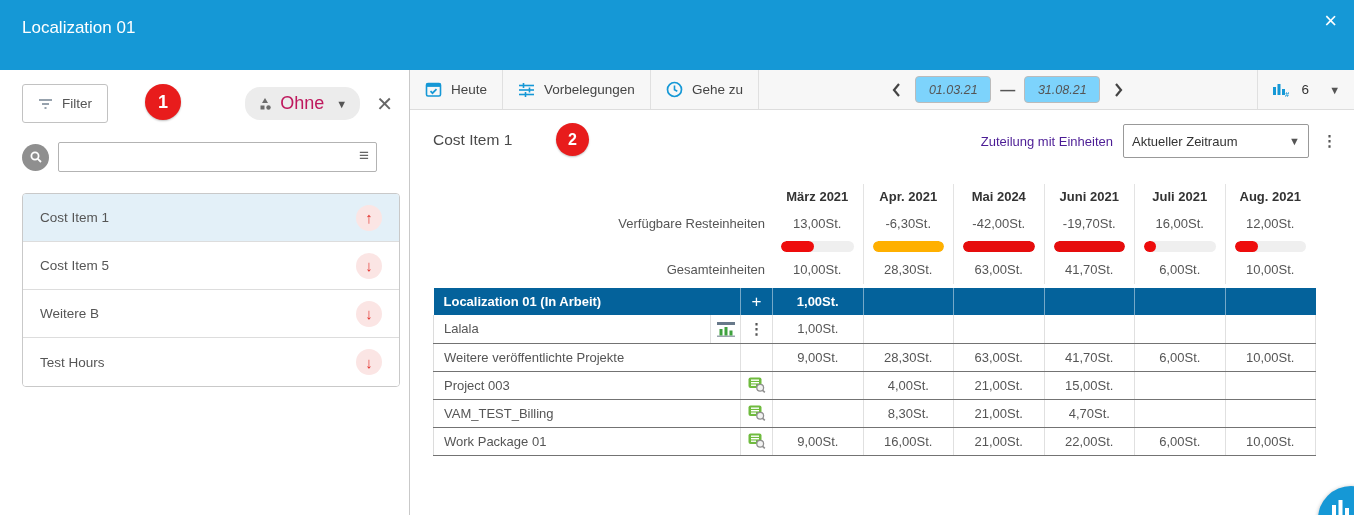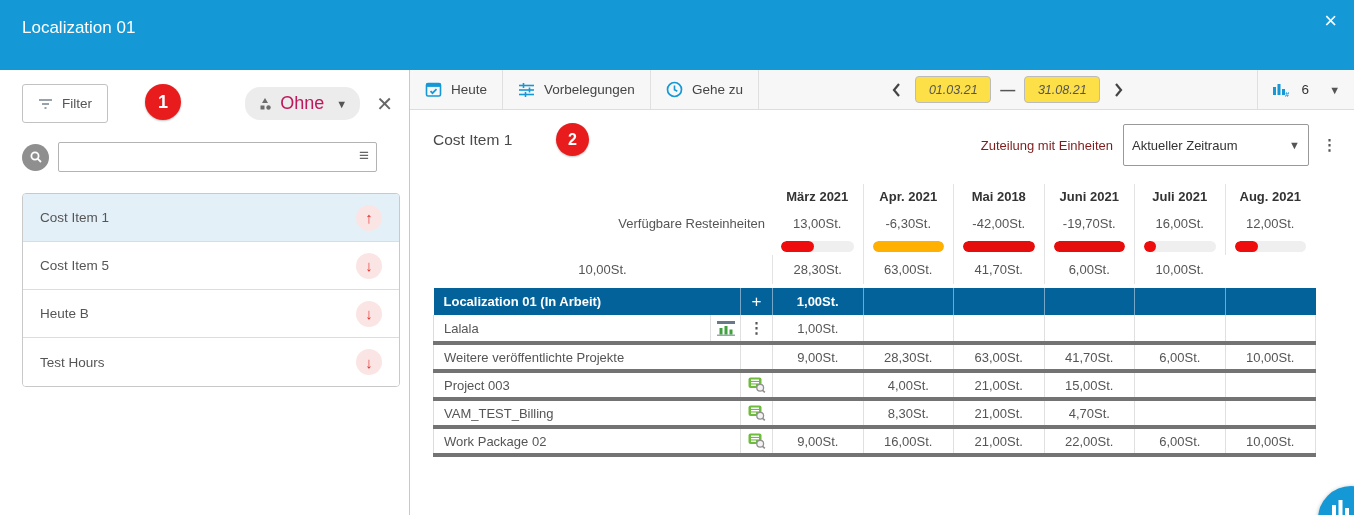--- a/index.html
+++ b/index.html
@@ -37,35 +37,35 @@
   .sb-footer { position:absolute; left:0; right:0; bottom:0; height:47px; border-top:1px solid #cfcfcf; box-shadow:0 -2px 3px rgba(0,0,0,.05); background:#fff; }
   .balken-btn { position:absolute; right:8px; top:10px; border:1px solid #1598d6; border-radius:3px; background:#fff; color:#1598d6; font-size:12.5px; font-weight:bold; letter-spacing:.6px; padding:6px 13px; display:inline-flex; align-items:center; gap:7px; cursor:pointer; font-family:"Liberation Sans",sans-serif; }
 
   
   .main { flex:1; position:relative; background:#fff; }
   .toolbar { height:40px; background:#f7f7f7; border-bottom:1px solid #ddd; display:flex; align-items:stretch; }
   .tb-btn { display:flex; align-items:center; gap:9px; padding:4px 15px; border-right:1px solid #e0e0e0; font-size:13.5px; color:#444; cursor:pointer; }
   .tb-flex { flex:1; }
   .datenav { display:flex; align-items:center; gap:9px; padding:0 6px; }
   .nav-chevron { display:flex; align-items:center; padding:0 5px; cursor:pointer; }
-  .date-input { width:76px; height:27px; border:1px solid #bbb; border-radius:4px; background:#fde047; text-align:center; font-style:italic; font-size:12.5px; color:#555; outline:none; font-family:"Liberation Sans",sans-serif; }
+  .date-input { width:76px; height:27px; border:1px solid #bbb; border-radius:4px; background:#7dd3fc; text-align:center; font-style:italic; font-size:12.5px; color:#555; outline:none; font-family:"Liberation Sans",sans-serif; }
   .date-dash { color:#555; font-size:15px; font-weight:bold; }
   .tb-group { display:flex; align-items:center; border-left:1px solid #e0e0e0; padding:0 14px; gap:10px; font-size:13.5px; cursor:pointer; }
   .tb-group .lbl { color:#666; }
   .tb-group .val { color:#333; margin-left:22px; }
   .caret { color:#555; font-size:11px; margin-left:26px; }
   .caret::before { content:"▼"; }
   .caret.tight { margin-left:10px; }
 
   .content { position:relative; padding:21px 0 0 23px; }
   .pagetitle { font-size:15.5px; color:#4a4a4a; }
   .badge-2 { left:146px; top:13px; width:33px; height:33px; font-size:16px; }
   .right-ctl { position:absolute; top:14px; right:14px; display:flex; align-items:center; gap:10px; }
-  .right-ctl .lbl { font-size:13px; color:#7f1d1d; }
-  .select-box { width:186px; height:42px; border:1px solid #999; border-radius:2px; background:#fff; display:flex; align-items:center; justify-content:space-between; padding:0 8px; font-size:13px; color:#333; cursor:pointer; }
+  .right-ctl .lbl { font-size:13px; color:#4c1d95; }
+  .select-box { width:186px; height:34px; border:1px solid #999; border-radius:2px; background:#fff; display:flex; align-items:center; justify-content:space-between; padding:0 8px; font-size:13px; color:#333; cursor:pointer; }
   .select-box .caret { margin-left:0; }
   .kebab { color:#555; font-size:15px; font-weight:bold; cursor:pointer; padding:0 3px; letter-spacing:0; }
   .kebab::before { content:"⋮"; }
 
   
   .summary { margin-top:35px; display:grid; grid-template-columns:339px repeat(6, 90.5px); }
   .sc { display:flex; align-items:center; justify-content:center; font-size:13px; color:#555; }
   .sc.head { font-weight:bold; color:#333; height:25px; }
   .sc.lab { justify-content:flex-end; padding-right:7px; }
   .sc.v { height:29px;text-align:right; }
@@ -76,21 +76,21 @@
 
   
   table.alloc { margin-top:4px; border-collapse:collapse; table-layout:fixed; width:882px; }
   table.alloc col.c-name { width:277px; } table.alloc col.c-ic { width:30px; } table.alloc col.c-act { width:32px; } table.alloc col.c-v { width:90.5px; }
   table.alloc tr.thead { background:#04629b; color:#fff; height:27px; }
   table.alloc tr.thead td { font-weight:bold; font-size:13px; }
   table.alloc tr.thead .tname { text-align:left; padding-left:10px; }
   table.alloc tr.thead .tadd { text-align:center; font-size:17px; font-weight:400; border-left:1px solid rgba(255,255,255,.45); cursor:pointer; }
   table.alloc tr.thead .thv { text-align:center; border-left:1px solid rgba(255,255,255,.45); }
   table.alloc tr.trow { height:28px; }
-  table.alloc tr.trow td { border-bottom:4px solid #737373; font-size:13px; color:#555; }
+  table.alloc tr.trow td { border-bottom:1px solid #737373; font-size:13px; color:#555; }
   table.alloc tr.trow .tname { text-align:left; padding-left:10px; border-left:1px solid #dcdcdc; overflow:hidden; white-space:nowrap; }
   table.alloc .ticon { text-align:center; border-left:1px solid #e0e0e0; }
   table.alloc .tact { text-align:center; border-left:1px solid #e0e0e0; border-right:1px solid #e0e0e0; }
   table.alloc .tv { text-align:center; border-left:1px solid #e0e0e0; }
   table.alloc .tv:last-child { border-right:1px solid #e0e0e0; }
   .iconbtn { display:inline-flex; align-items:center; justify-content:center; cursor:pointer; vertical-align:middle; }
 
   
   .fab { position:absolute; width:66px; height:66px; border-radius:50%; background:#1598d6; right:-30px; bottom:-37px; box-shadow:0 1px 4px rgba(0,0,0,.3); cursor:pointer; }
   .fab svg { position:absolute; left:13px; top:11px; }
@@ -155,21 +155,21 @@
       <div class="sb-list">
         <div class="sb-item sel">
           <span>Cost Item 1</span>
           <span class="trend">↑</span>
         </div>
         <div class="sb-item">
           <span>Cost Item 5</span>
           <span class="trend">↓</span>
         </div>
         <div class="sb-item">
-          <span>Heute B</span>
+          <span>Weitere B</span>
           <span class="trend">↓</span>
         </div>
         <div class="sb-item">
           <span>Test Hours</span>
           <span class="trend">↓</span>
         </div>
       </div>
 
     </div>
 
@@ -251,21 +251,21 @@
             <span>Aktueller Zeitraum</span>
             <span class="caret"></span>
           </div>
           <span class="kebab"></span>
         </div>
 
         <div class="summary">
           <div class="sc head"></div>
           <div class="sc head">März 2021</div>
           <div class="sc head sep">Apr. 2021</div>
-          <div class="sc head sep">Mai 2018</div>
+          <div class="sc head sep">Mai 2024</div>
           <div class="sc head sep">Juni 2021</div>
           <div class="sc head sep">Juli 2021</div>
           <div class="sc head sep">Aug. 2021</div>
 
           <div class="sc v lab">Verfügbare Resteinheiten</div>
           <div class="sc v">13,00St.</div>
           <div class="sc v sep">-6,30St.</div>
           <div class="sc v sep">-42,00St.</div>
           <div class="sc v sep">-19,70St.</div>
           <div class="sc v sep">16,00St.</div>
@@ -296,20 +296,21 @@
               <div class="bartrack">
                 <div class="barfill" style="width: 17%; background: rgb(238, 12, 12);"></div>
               </div>
             </div>
           <div class="sc barcell sep">
               <div class="bartrack">
                 <div class="barfill" style="width: 33%; background: rgb(238, 12, 12);"></div>
               </div>
             </div>
 
+          <div class="sc v lab">Gesamteinheiten</div>
           <div class="sc v">10,00St.</div>
           <div class="sc v sep">28,30St.</div>
           <div class="sc v sep">63,00St.</div>
           <div class="sc v sep">41,70St.</div>
           <div class="sc v sep">6,00St.</div>
           <div class="sc v sep">10,00St.</div>
         </div>
 
         <table class="alloc">
           <colgroup>
@@ -399,21 +400,21 @@
                     </svg>
             </span></td>
             <td class="tv"></td>
             <td class="tv">8,30St.</td>
             <td class="tv">21,00St.</td>
             <td class="tv">4,70St.</td>
             <td class="tv"></td>
             <td class="tv"></td>
           </tr>
           <tr class="trow">
-            <td class="tname" colspan="2">Work Package 02</td>
+            <td class="tname" colspan="2">Work Package 01</td>
             <td class="tact"><span class="iconbtn">
               <svg width="18" height="16" viewBox="0 0 18 16">
                       <rect x="0.5" y="0.5" width="13" height="10.5" rx="2" fill="#6fbb3e"></rect>
                       <g stroke="#fff" stroke-width="1.4">
                         <line x1="3" y1="3.2" x2="11" y2="3.2"></line>
                         <line x1="3" y1="5.7" x2="11" y2="5.7"></line>
                         <line x1="3" y1="8.2" x2="8" y2="8.2"></line>
                       </g>
                       <circle cx="12.2" cy="10.8" r="3.4" fill="#f2f2f2" stroke="#8f8f8f" stroke-width="1.3"></circle>
                       <line x1="14.6" y1="13.2" x2="16.8" y2="15.4" stroke="#8f8f8f" stroke-width="1.6"></line>

